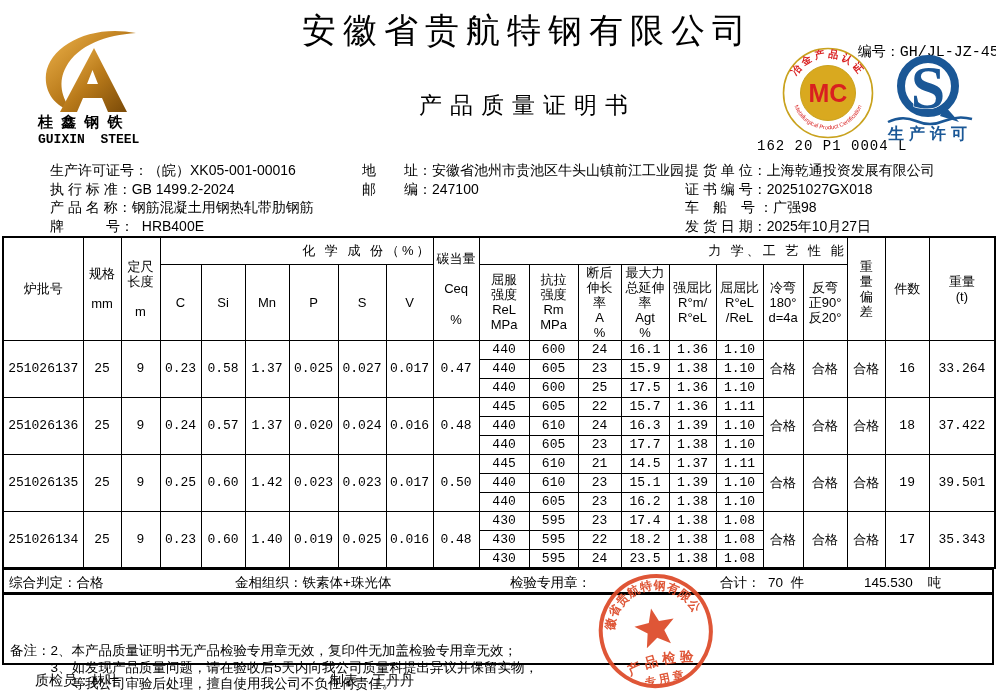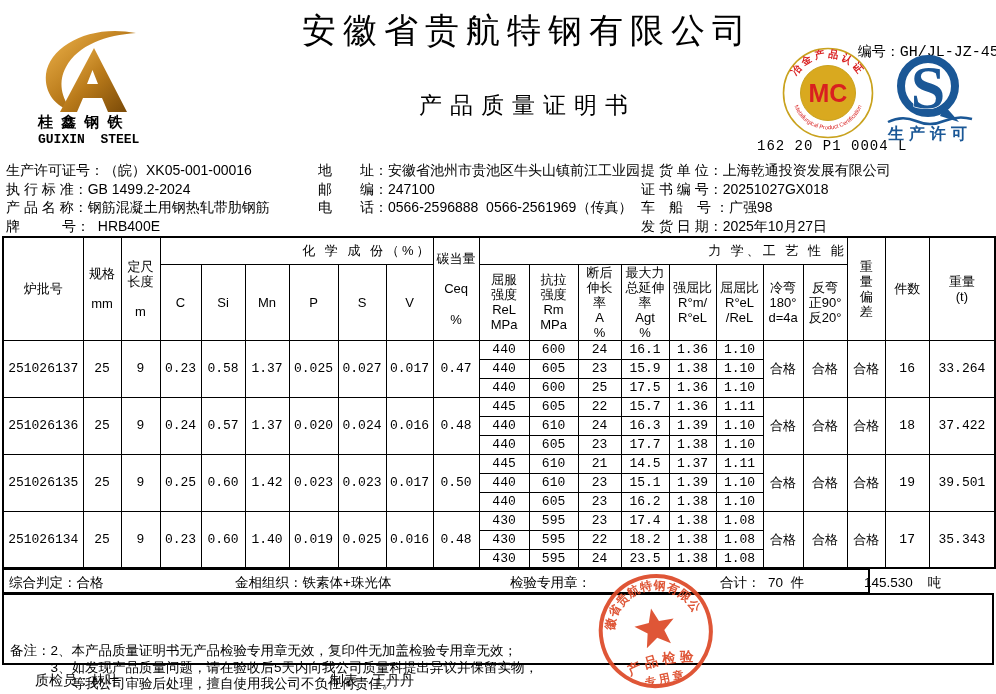--- a/index.html
+++ b/index.html
@@ -23,21 +23,21 @@
   }
   .doc-no { left:850px; top:27px; font-size:14px; white-space:pre; }
   .doc-no .v { font-family:"Liberation Mono","DejaVu Sans Mono",monospace; font-size:15px; }
   .mc-code { left:757px; top:138px; font-family:"Liberation Mono","DejaVu Sans Mono",monospace; font-size:14px; letter-spacing:1px; }
   .logo-cn { left:38px; top:113px; width:112px; font-size:15px; font-weight:bold; white-space:pre; letter-spacing:2px; }
   .logo-en { left:38px; top:132px; font-family:"Liberation Mono","DejaVu Sans Mono",monospace; font-size:13px; font-weight:bold; white-space:pre; }
   .qs-box { left:874px; top:50px; }
 
   
   .info-col { top:161px; font-size:14px; line-height:18.7px; }
-  .info-col .irow { white-space:pre; }
+  .info-col .irow { white-space:pre;margin-left:44px; }
   .col-left { left:6px; }
   .col-mid  { left:318px; }
   .col-right{ left:641px; }
 
   
   table.qt {
     position:absolute; left:2px; top:236px; width:992px;
     border-collapse:collapse; table-layout:fixed;
     border:2px solid #000;
   }
@@ -48,21 +48,21 @@
   .qt th { font-weight:normal; font-size:13px; }
   .qt td { font-size:13px; font-family:"Liberation Mono","DejaVu Sans Mono",monospace; }
   .qt td.cjk { font-family:"Liberation Sans","DejaVu Sans",sans-serif; }
   .qt thead tr.r1 { height:27px; }
   .qt thead tr.r2 { height:75px; }
   .qt tbody tr { height:19px; }
   .qt th.grp { letter-spacing:3px;text-align:right; }
 
   
   .summary {
-    left:2px; top:568px; width:868px; height:26px;
+    left:2px; top:568px; width:992px; height:26px;
     border:2px solid #000; font-size:13.5px;
   }
   .summary span { position:absolute; top:4px; white-space:pre; }
   .notes {
     left:2px; top:593px; width:992px; height:72px;
     border:2px solid #000; font-size:13.5px; padding:4px 0 0 6px;
   }
   .notes .nrow { display:flex;margin-top:44px; }
   .notes .nlines div { line-height:16.5px; white-space:pre; }
   .notes .nlabel { white-space:pre; line-height:16.5px; }
@@ -120,21 +120,20 @@
 
 <div class="abs info-col col-left">
   <div class="irow"><span>生产许可证号：</span><span>（皖）XK05-001-00016</span></div>
   <div class="irow"><span>执 行 标 准：</span><span>GB 1499.2-2024</span></div>
   <div class="irow"><span>产 品 名 称：</span><span>钢筋混凝土用钢热轧带肋钢筋</span></div>
   <div class="irow"><span>牌　　　号：</span><span>  HRB400E</span></div>
 </div>
 <div class="abs info-col col-mid">
   <div class="irow"><span>地　　址：</span><span>安徽省池州市贵池区牛头山镇前江工业园</span></div>
   <div class="irow"><span>邮　　编：</span><span>247100</span></div>
-  <div class="irow"><span>电　　话：</span><span>0566-2596888  0566-2561969（传真）</span></div>
 </div>
 <div class="abs info-col col-right">
   <div class="irow"><span>提 货 单 位：</span><span>上海乾通投资发展有限公司</span></div>
   <div class="irow"><span>证 书 编 号：</span><span>20251027GX018</span></div>
   <div class="irow"><span>车　船　号 ：</span><span>广强98</span></div>
   <div class="irow"><span>发 货 日 期：</span><span>2025年10月27日</span></div>
 </div>
 
 <table class="qt">
   <colgroup>

